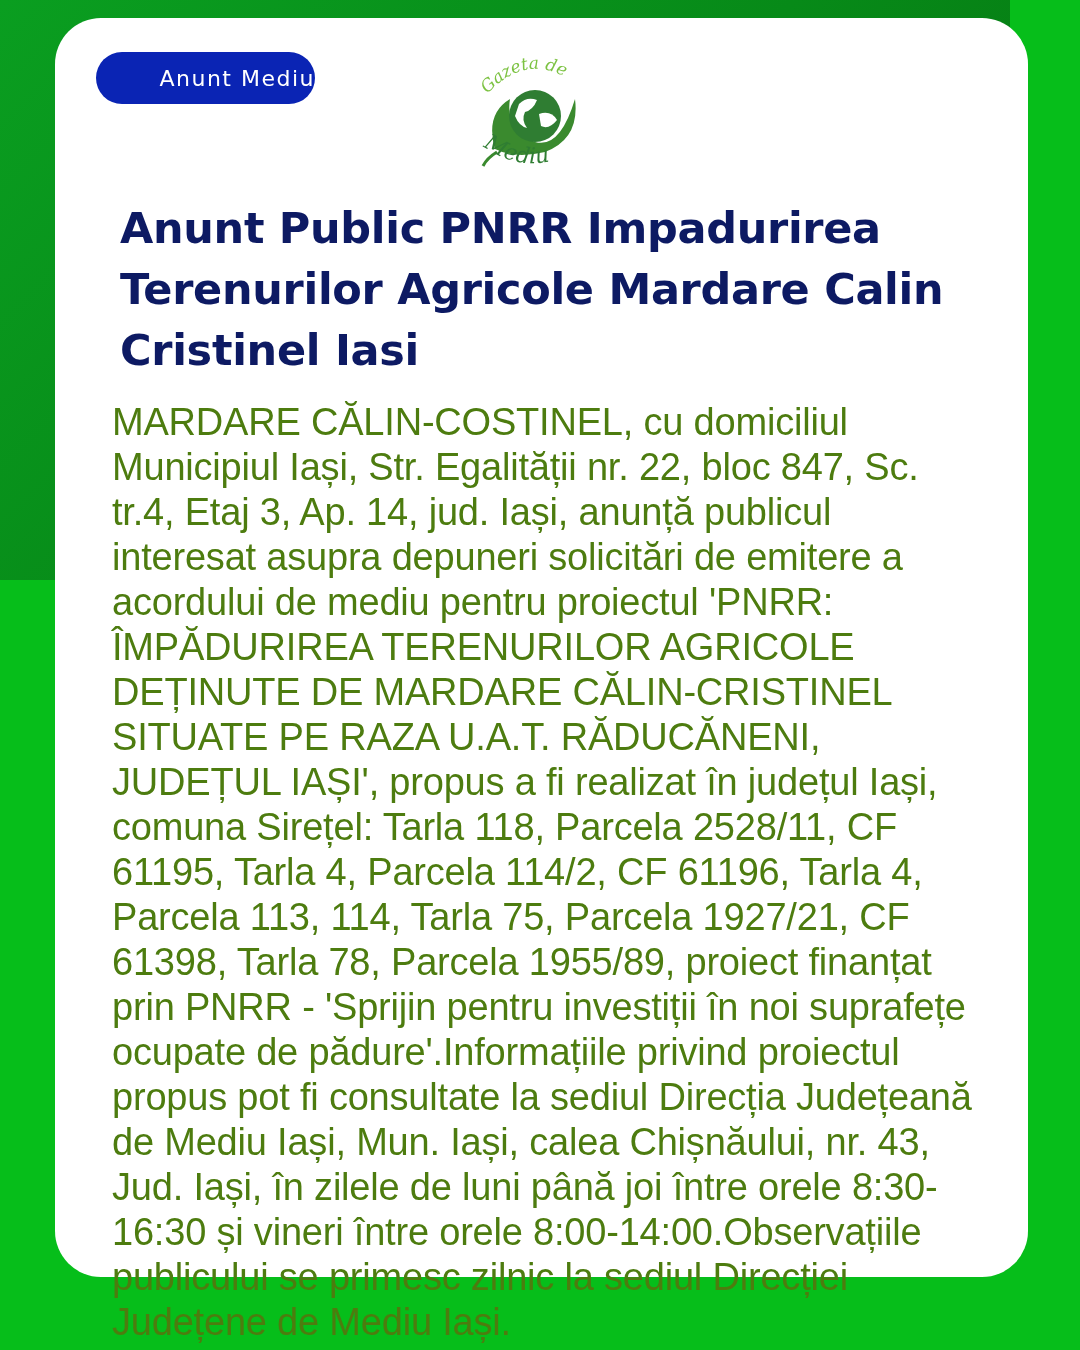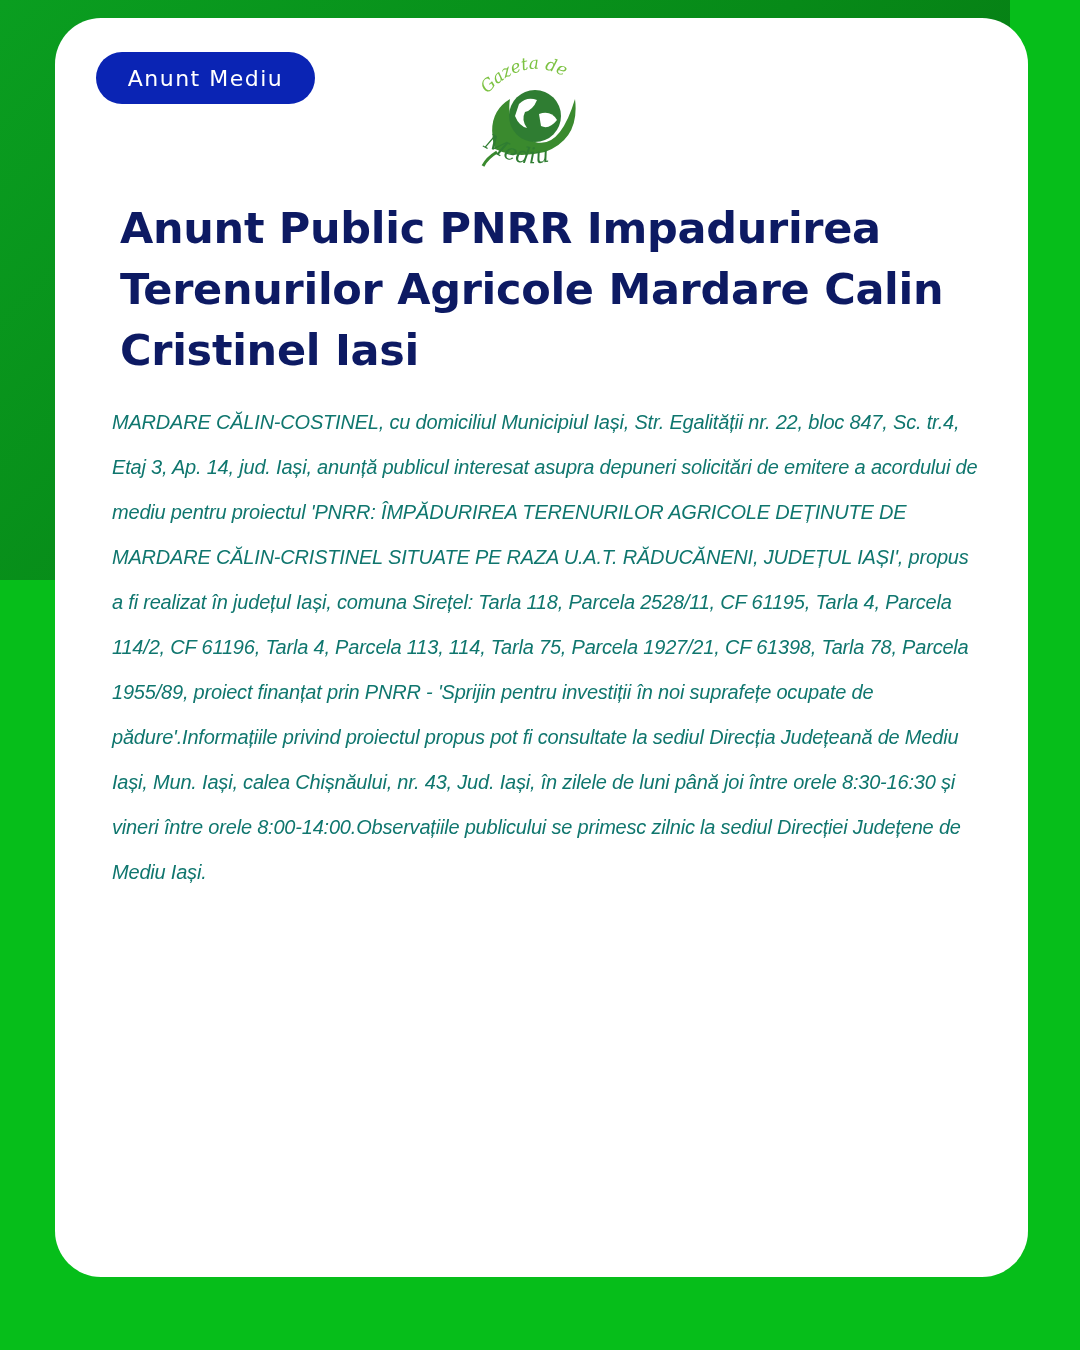--- a/index.html
+++ b/index.html
@@ -13,35 +13,35 @@
       background: linear-gradient(135deg, #0a9e20 0%, #078a18 50%, #05700f 100%);
     }
     .card {
       position: absolute; left: 55px; top: 18px; width: 973px; height: 1259px;
       background: #ffffff; border-radius: 46px;
     }
     .badge {
       position: absolute; left: 41px; top: 34px; width: 219px; height: 52px;
       background: #0a24b4; border-radius: 26px; color: #ffffff;
       font-size: 22px; letter-spacing: 1.5px;
-      display: flex; align-items: center; justify-content: center;
+      display: flex; align-items: center; justify-content: flex-end;
       font-family: "DejaVu Sans", sans-serif;
     }
     .logo {
       position: absolute; left: 420px; top: 36px; width: 110px; height: 120px;
     }
     .title {
       position: absolute; left: 57px; top: 172px; width: 880px;
       color: #0d1a63; font-weight: bold; font-size: 43px; line-height: 61px;
       font-family: "DejaVu Sans", sans-serif; letter-spacing: -0.3px;
     }
     .body-text {
       position: absolute; left: 57px; top: 382px; width: 870px;
-      color: #0f766e; font-size: 20px; line-height: 45px;
-      font-family: "Liberation Sans", sans-serif; letter-spacing: -0.2px; font-style: italic;
+      color: #4d7c0f; font-size: 38px; line-height: 45px;
+      font-family: "Liberation Sans", sans-serif; letter-spacing: -0.2px;
     }
   </style>
 </head>
 <body>
 
 <div class="dark-block"></div>
 
 <div class="card">
   <div class="badge">
     <span>Anunt Mediu</span>

